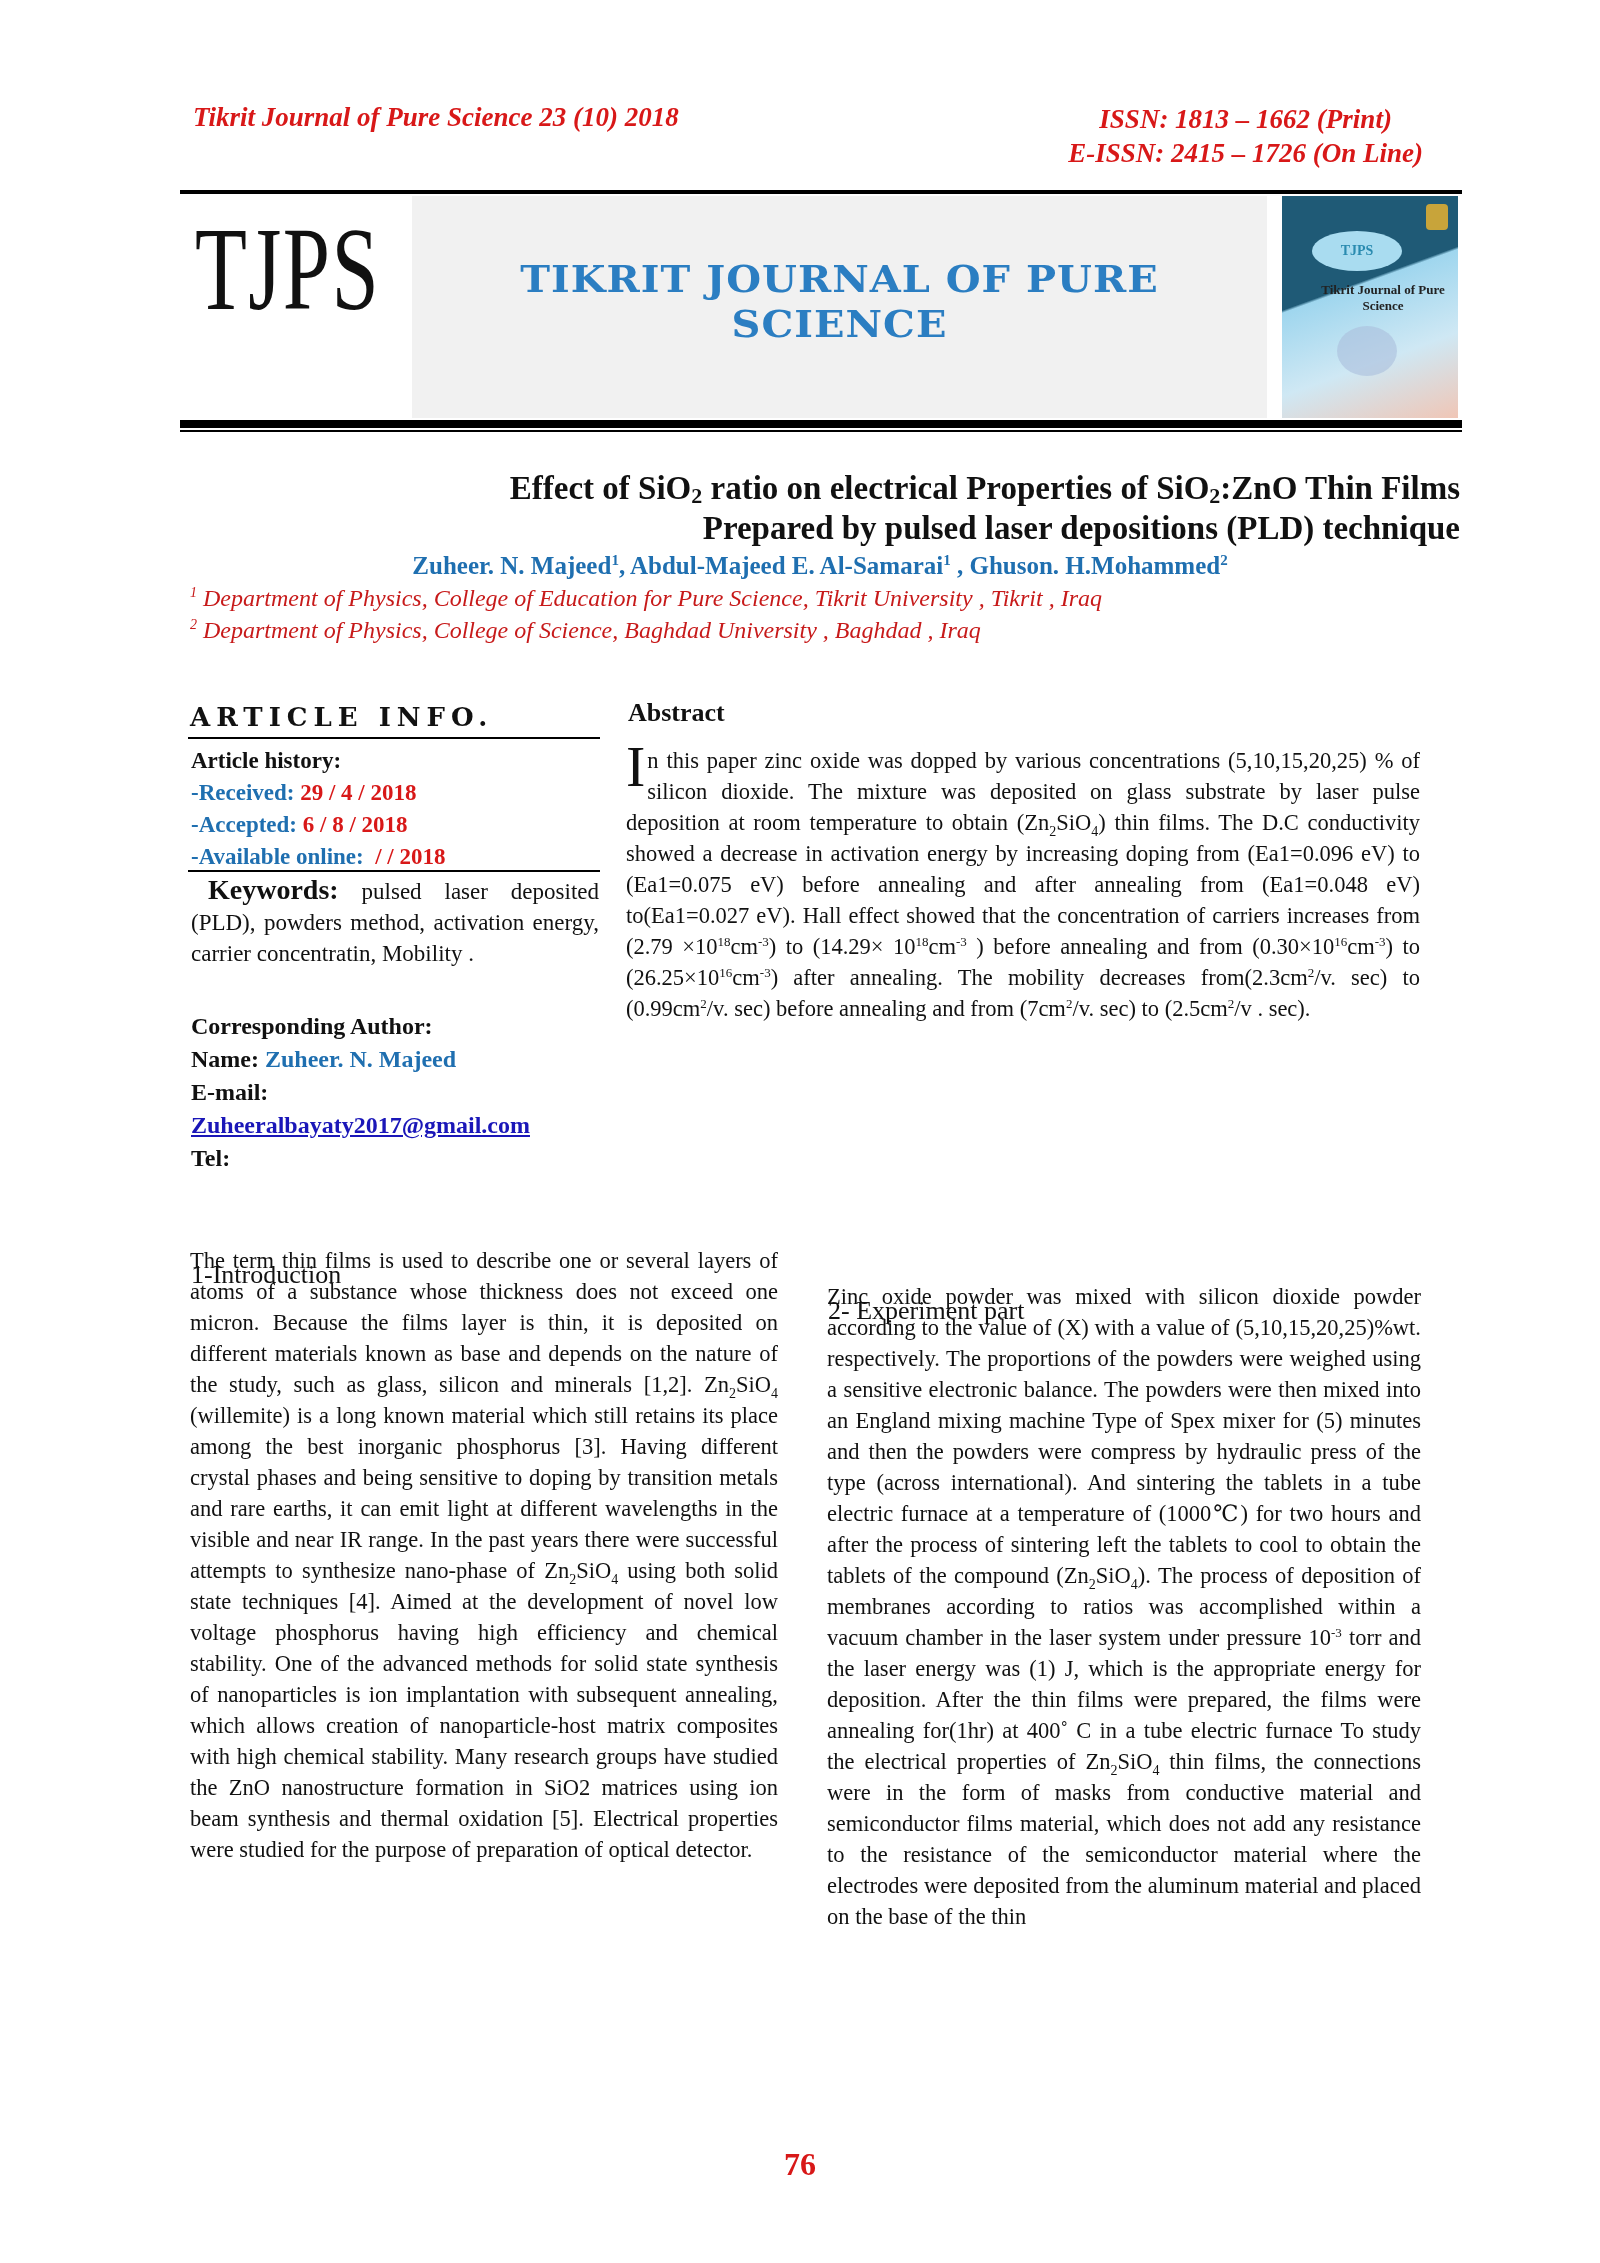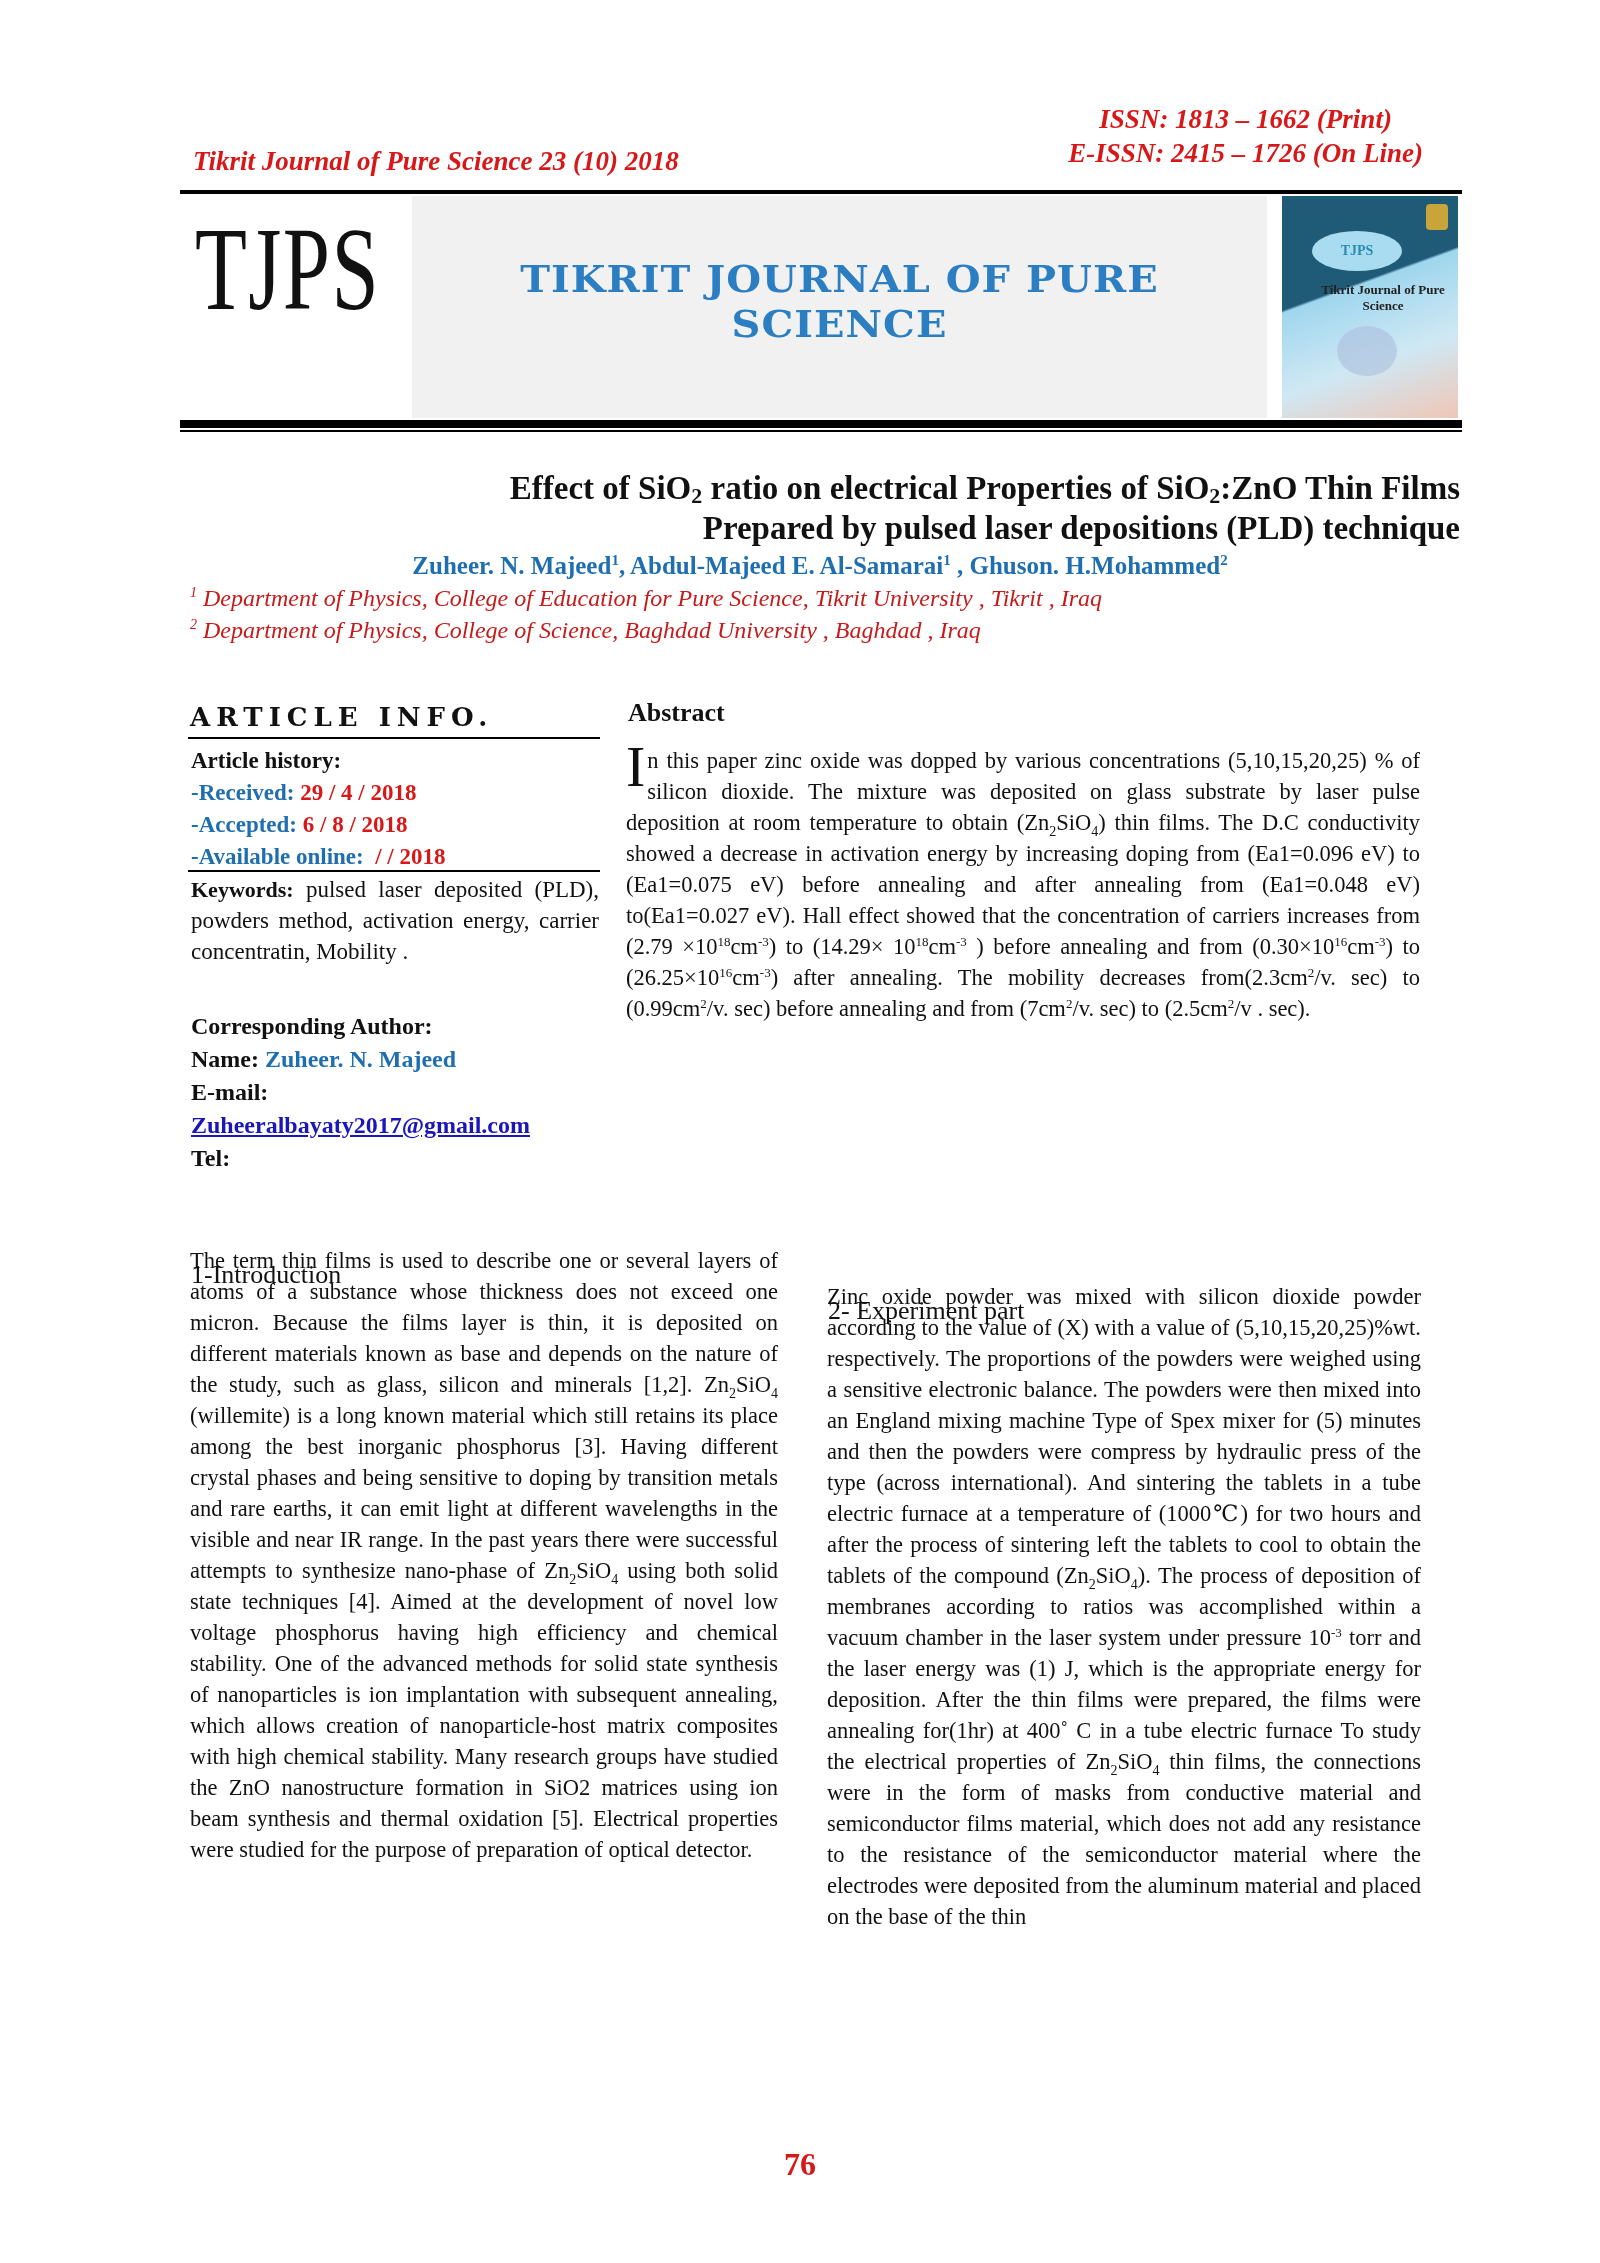--- a/index.html
+++ b/index.html
@@ -1,21 +1,21 @@
 <!DOCTYPE html>
 <html><head>
 <meta charset="utf-8">
 <style>
   html, body { margin: 0; padding: 0; background: #ffffff; }
   body { width: 1600px; height: 2263px; position: relative; overflow: hidden;
          font-family: "Liberation Serif", "DejaVu Serif", serif; color: #111; }
   .abs { position: absolute; }
 
   
-  #run-left { left: 193px; top: 102px; font-size: 27px; font-style: italic; font-weight: bold; color: #d81818; margin-top: 44px; }
+  #run-left { left: 193px; top: 102px; font-size: 27px; font-style: italic; font-weight: bold; color: #d81818; }
   #run-right { right: 177px; top: 102px; text-align: center; font-size: 27px; font-style: italic; font-weight: bold; color: #d81818; line-height: 34px; }
 
   
   #banner-top-rule { left: 180px; top: 190px; width: 1282px; height: 4px; background: #000; }
   #banner-bot-rule { left: 180px; top: 420px; width: 1282px; height: 8px; background: #000; }
   #banner-bot-rule2 { left: 180px; top: 430px; width: 1282px; height: 2px; background: #000; }
   #tjps-logo { left: 195px; top: 210px; font-size: 118px; font-family: "Liberation Serif", serif; transform: scaleX(0.72); transform-origin: left; letter-spacing: 2px; line-height: 120px; }
   #banner-panel { left: 412px; top: 196px; width: 855px; height: 222px; background: #f1f1f1; }
   #journal-name { left: 0; right: 0; top: 58px; text-align: center; font-size: 40px; font-weight: bold; color: #2b7ec2; letter-spacing: 1px; font-family: "DejaVu Serif", serif; transform: scaleY(0.95); }
   #homepage { left: 40px; top: 148px; font-size: 24px; font-weight: bold; }
@@ -41,21 +41,21 @@
 
   
   #ai-heading { left: 190px; top: 702px; font-size: 26px; font-weight: bold; letter-spacing: 6px; font-family: "DejaVu Serif", serif; }
   .rule { background: #000; height: 2px; }
   #ai-rule-1 { left: 188px; top: 737px; width: 412px; }
   #ai-rule-2 { left: 188px; top: 870px; width: 412px; }
   #ai-history { left: 191px; top: 745px; font-size: 23px; font-weight: bold; line-height: 32px; }
   #ai-history .lab { color: #1f6fb0; }
   #ai-history .val { color: #d81818; }
   #keywords { left: 191px; top: 874px; width: 408px; font-size: 23px; line-height: 31px; text-align: justify; }
-  #keywords b { font-size: 22px; }
+  #keywords b { font-size: 28px; margin-left: 17px; }
   #corr { left: 191px; top: 1010px; font-size: 24px; font-weight: bold; line-height: 33px; }
   #corr .name { color: #1f6fb0; }
   #corr a { color: #1a16b8; text-decoration: underline; }
 
   
   #abstract-title { left: 628px; top: 698px; font-size: 26px; font-weight: bold; }
   #abstract { left: 626px; top: 745px; width: 794px; font-size: 22.5px; line-height: 31px; text-align: justify; }
   #abstract .dropcap { font-size: 58px; line-height: 40px; float: left; margin-right: 2px; margin-top: 2px; }
   #abstract sup { font-size: 13px; line-height: 0; }
   #abstract sub { font-size: 14px; line-height: 0; }

